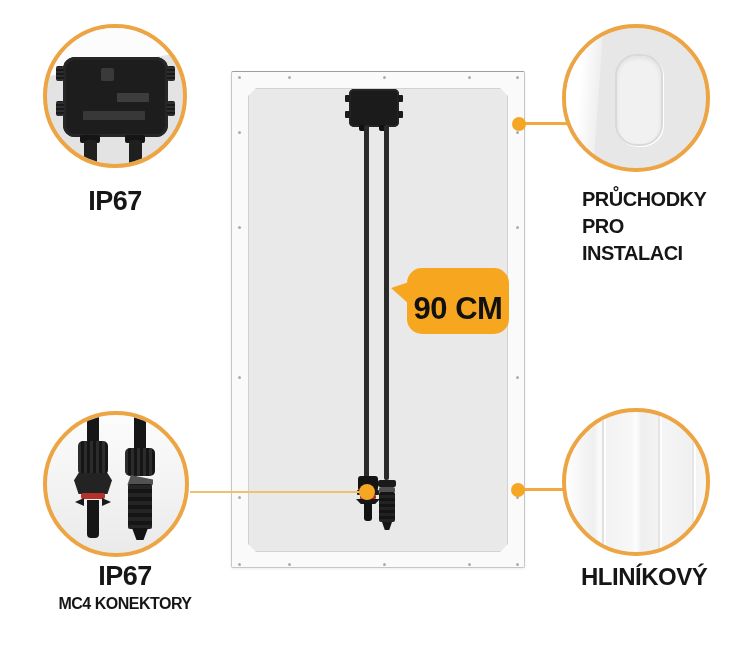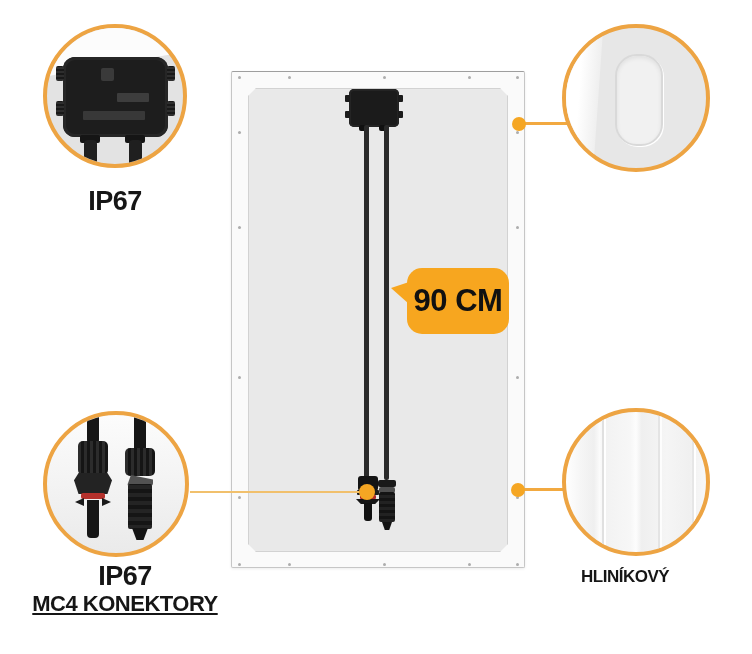--- a/index.html
+++ b/index.html
@@ -44,21 +44,21 @@
   .mc4R .cap{left:0;top:0;width:18px;height:7px;background:#1A1A1A;border-radius:2px;}
   .mc4R .sh{left:1px;top:7px;width:16px;height:6px;background:#4F4F4F;border-radius:2px;}
   .mc4R .body{left:1px;top:12px;width:16px;height:30px;background:#181818;
               background-image:repeating-linear-gradient(0deg,#222 0 3px,#141414 3px 6px);border-radius:2px;}
   .mc4R .taper{left:4px;top:42px;width:10px;height:8px;background:#141414;
                clip-path:polygon(0 0,100% 0,72% 100%,28% 100%);}
 
   
   .bubble{position:absolute;left:407px;top:268px;width:102px;height:66px;background:#F7A61F;
           border-radius:15px;text-align:center;}
-  .bubble .txt{display:block;line-height:66px;font-size:31px;font-weight:700;color:#111;letter-spacing:-0.5px;}
+  .bubble .txt{display:block;line-height:66px;font-size:31px;font-weight:700;color:#111;letter-spacing:-0.5px;margin-top:8px;}
   .bubble .tail{position:absolute;left:-16px;top:14px;width:0;height:0;
           border-top:6px solid transparent;border-bottom:16px solid transparent;border-right:18px solid #F7A61F;}
 
   
   .leader{position:absolute;background:#F2A940;}
   .leader.tr{left:520px;top:122px;width:47px;height:3px;}
   .leader.br{left:518px;top:488px;width:46px;height:3px;}
   .leader.bl{left:190px;top:491px;width:178px;height:2px;background:#F1C06C;}
   .ldot{position:absolute;border-radius:50%;background:#F5A623;}
   .ldot.tr{left:512px;top:117px;width:14px;height:14px;}
@@ -117,22 +117,22 @@
   .br-line.a{left:36px;background:#E0E0E0;box-shadow:2px 0 0 #FFFFFF;}
   .br-line.b{left:92px;background:#E4E4E4;box-shadow:2px 0 0 #FDFDFD;}
   .br-line.c{left:126px;background:#E6E6E6;box-shadow:2px 0 0 #FFFFFF;}
 
   
   .lbl{position:absolute;font-weight:700;letter-spacing:-0.5px;color:#161616;}
   .lbl-tl{left:43px;top:186px;width:144px;text-align:center;font-size:27px;}
   .lbl-tr{left:582px;top:186px;font-size:20px;line-height:27px;}
   .lbl-bl{left:25px;top:561px;width:200px;text-align:center;}
   .lbl-bl .big{font-size:27px;line-height:30px;}
-  .lbl-bl .small{font-size:22px;line-height:26px;text-decoration:underline;}
-  .lbl-br{left:581px;top:563px;font-size:17px;line-height:27px;}
+  .lbl-bl .small{font-size:16px;line-height:26px;}
+  .lbl-br{left:581px;top:563px;font-size:24px;line-height:27px;}
 </style>
 </head>
 <body>
 
 <div class="stage">
 
   <div class="panel">
     <div class="panel-inner"></div>
     <div class="screws"></div>
     <div class="jbox">
@@ -186,20 +186,25 @@
     <div class="ph tl-gl g1"></div>
     <div class="ph tl-gl g2"></div>
     <div class="ph tl-cab c1"></div>
     <div class="ph tl-cab c2"></div>
   </div>
   <div class="lbl lbl-tl">IP67</div>
 
   <div class="circle circ-tr">
     <div class="ph tr-edge"></div>
     <div class="ph tr-slot"></div>
+  </div>
+  <div class="lbl lbl-tr">
+    <div>PRŮCHODKY</div>
+    <div>PRO</div>
+    <div>INSTALACI</div>
   </div>
 
   <div class="circle circ-bl">
     <div class="ph bl-cab l"></div>
     <div class="ph bl-cab r"></div>
     <div class="ph bl-capL"></div>
     <div class="ph bl-coupL"></div>
     <div class="ph bl-redL"></div>
     <div class="ph bl-barb l"></div>
     <div class="ph bl-barb r"></div>

